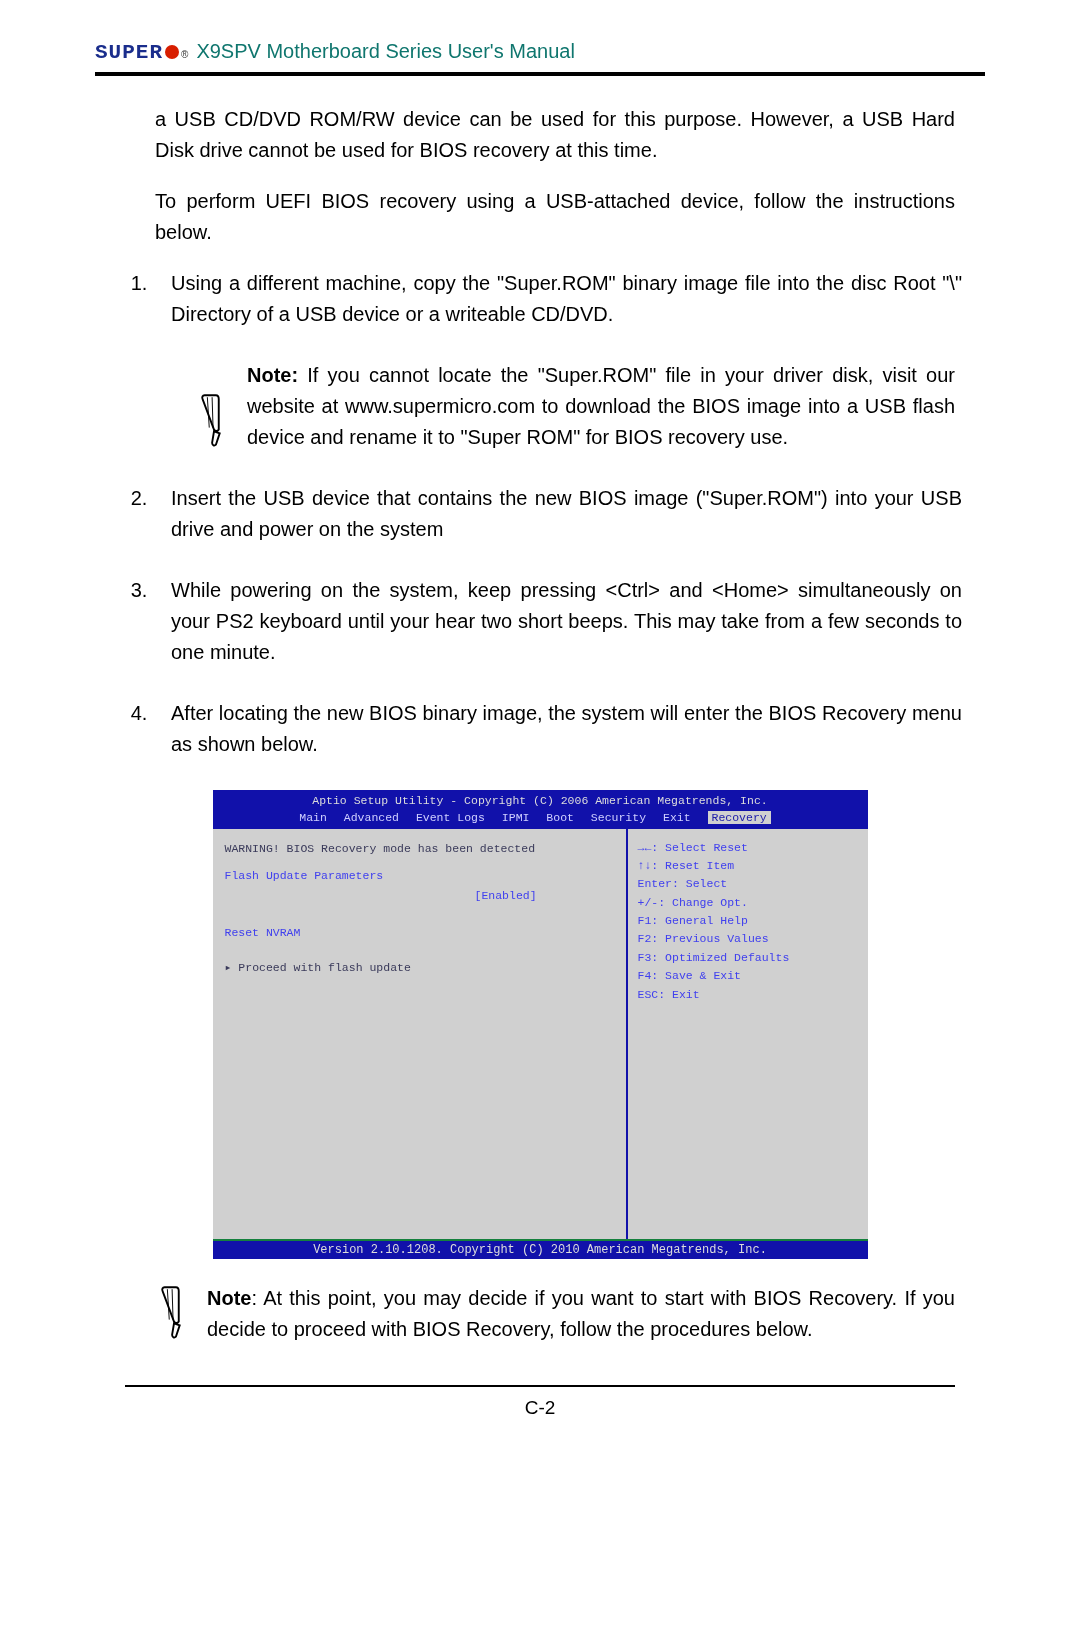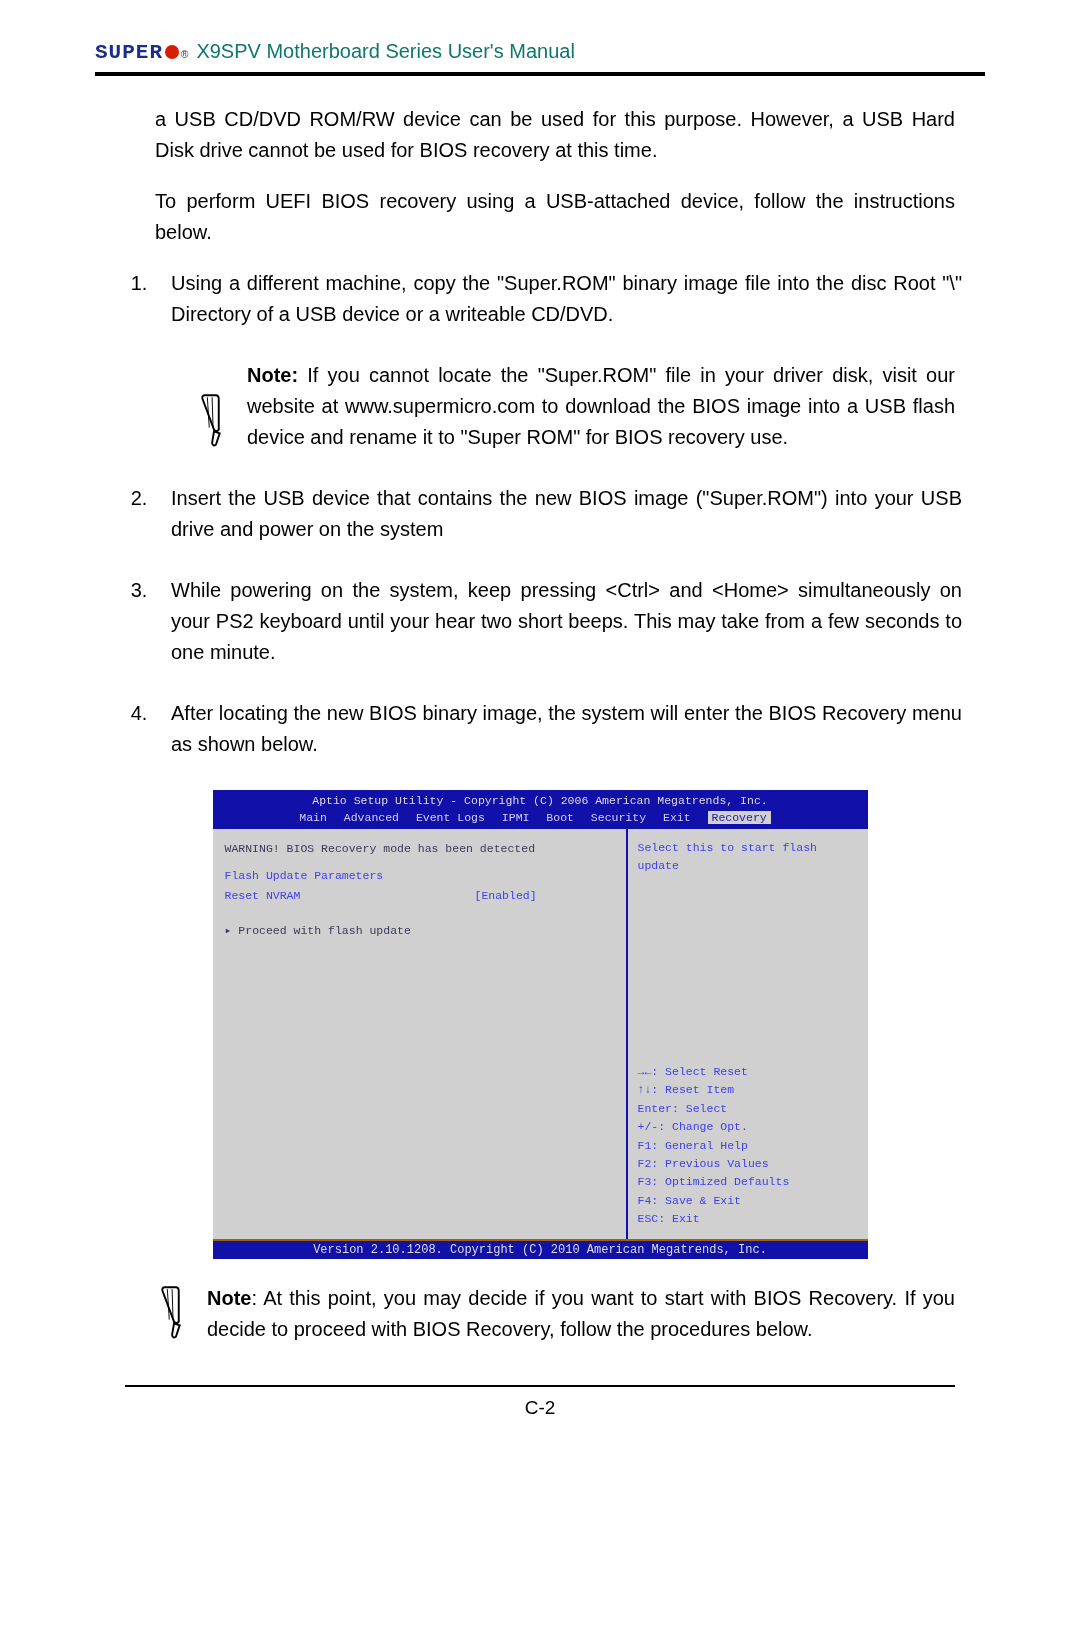--- a/index.html
+++ b/index.html
@@ -116,40 +116,41 @@
   .bios-menu span {
     margin-right: 10px;
   }
   .bios-menu .active {
     background: #d0d0d0;
     color: #2020aa;
     padding: 0 4px;
   }
   .bios-main {
     display: flex;
-    border-bottom: 2px solid #a16207;
+    border-bottom: 2px solid #15803d;
   }
   .bios-left {
     flex: 1;
     padding: 10px 12px;
     min-height: 390px;
     color: #5252ff;
     line-height: 1.7;
   }
   .bios-left .warn {
     color: #3a3a5a;
   }
   .bios-left .blue {
     color: #4040ee;
   }
   .bios-left .row {
     display: flex;
   }
   .bios-left .row .lab {
     width: 250px;
+    margin-top: 37px;
   }
   .bios-right {
     width: 220px;
     border-left: 2px solid #1111aa;
     padding: 10px 10px;
     display: flex;
     flex-direction: column;
     justify-content: space-between;
     color: #4040ee;
     line-height: 1.6;
@@ -231,21 +232,20 @@
         <div style="height:8px"></div>
         <div class="blue">Flash Update Parameters</div>
         <div class="row blue">
           <span class="lab">Reset NVRAM</span>
           <span>[Enabled]</span>
         </div>
         <div style="height:16px"></div>
         <div class="warn">▸ <span>Proceed with flash update</span></div>
       </div>
       <div class="bios-right">
-        <div>Select this to start flash update</div>
         <div class="bios-help">
           <div>→←: Select Reset</div>
           <div>↑↓: Reset Item</div>
           <div>Enter: Select</div>
           <div>+/-: Change Opt.</div>
           <div>F1: General Help</div>
           <div>F2: Previous Values</div>
           <div>F3: Optimized Defaults</div>
           <div>F4: Save &amp; Exit</div>
           <div>ESC: Exit</div>

